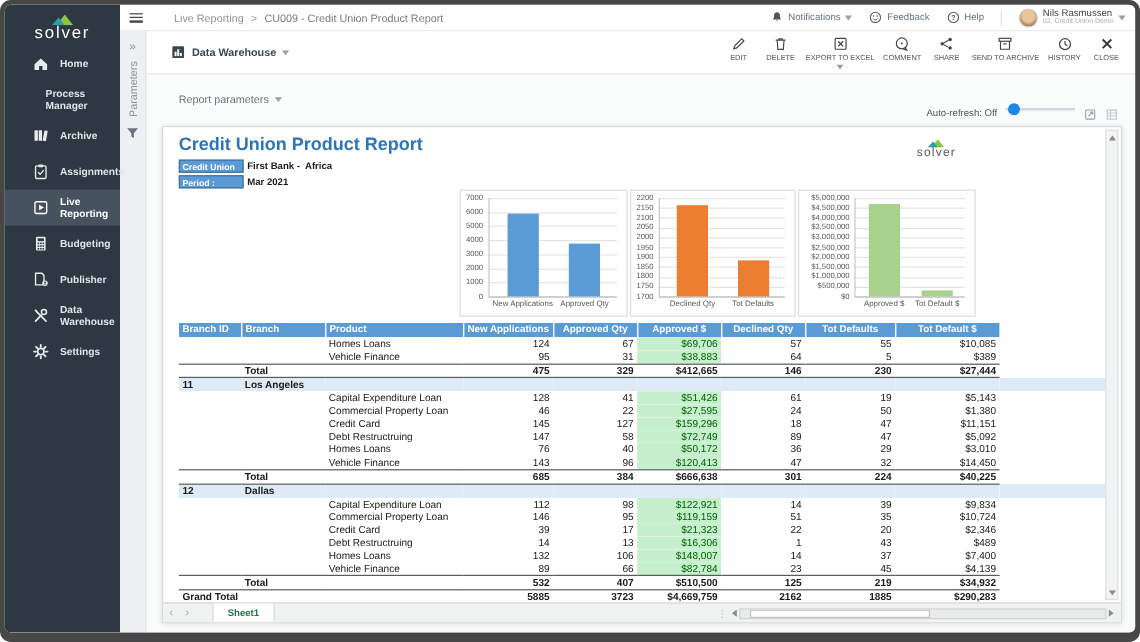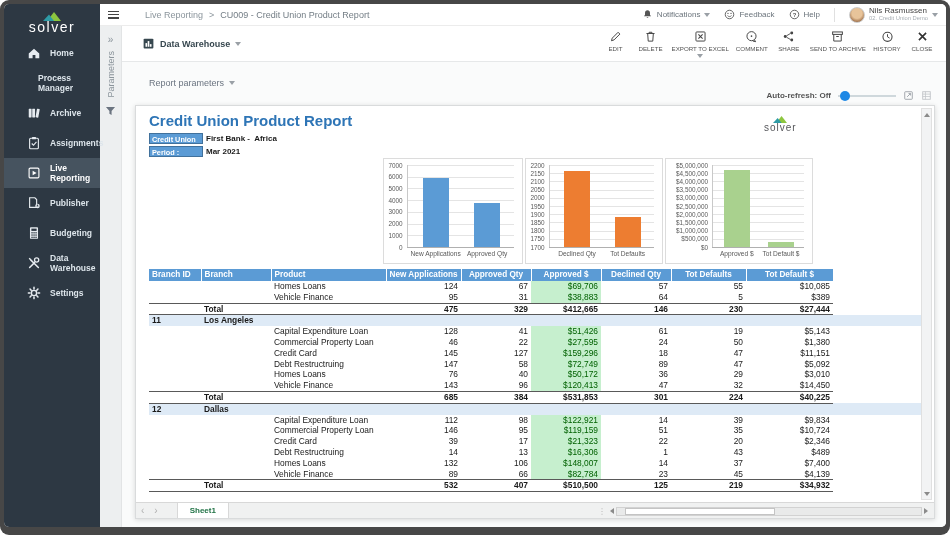--- a/index.html
+++ b/index.html
@@ -39,21 +39,21 @@
 
   
   .pstrip{position:absolute;left:96px;top:22px;bottom:0;width:22px;background:#edeff0;border-right:1px solid #e2e4e5;display:flex;flex-direction:column;align-items:center;z-index:4;}
   .pstrip .chev{color:#8b949b;font-size:10px;margin-top:8px;cursor:pointer;}
   .vtext{writing-mode:vertical-rl;transform:rotate(180deg);font-size:9px;color:#8b949b;margin-top:6px;}
   .pstrip .funnel{margin-top:8px;cursor:pointer;}
 
   
   .content{position:absolute;left:118px;right:0;top:58px;bottom:0;background:#fafbfb;}
   .rep-params{position:absolute;left:27px;top:0;display:flex;align-items:center;gap:5px;font-size:9px;color:#6b7480;cursor:pointer;margin-top:16px;}
-  .autorow{position:absolute;right:14px;top:28px;display:flex;align-items:center;gap:7px;font-size:8px;color:#555;font-weight:bold;}
+  .autorow{position:absolute;right:14px;top:28px;display:flex;align-items:flex-start;gap:7px;font-size:8px;color:#555;}
   .slider{width:58px;height:2px;background:#cfd8dc;position:relative;cursor:pointer;}
   .knob{position:absolute;left:2px;top:-4px;width:10px;height:10px;border-radius:50%;background:#1e88e5;}
 
   
   .card{position:absolute;left:13px;top:43px;width:800px;height:414px;background:#fff;border:1px solid #d9dbdc;box-shadow:0 1px 5px rgba(0,0,0,.14);}
   .rtitle{position:absolute;left:13px;top:6px;font-size:15px;font-weight:bold;color:#2E75B6;}
   .rlogo{position:absolute;left:628px;top:10px;display:flex;flex-direction:column;align-items:center;}
   .rlogo span{font-size:10px;color:#55565a;letter-spacing:1px;line-height:9px;}
   .frow{position:absolute;left:13px;display:flex;align-items:center;height:11px;}
   .flabel{width:54px;height:11px;line-height:11px;background:#5B9BD5;border:1px solid #41719C;color:#fff;font-size:7.3px;font-weight:bold;padding-left:2px;}
@@ -146,51 +146,51 @@
       <span>Assignments</span>
     </div>
     <div class="side-item active">
       <span class="ic">
             <svg width="14" height="14" viewBox="0 0 16 16">
               <rect x="2.4" y="2.4" width="11.2" height="11.2" rx="1.4" fill="none" stroke="#fff" stroke-width="1.3"></rect>
               <path d="M6.4 5.4v5.2l4.6-2.6z" fill="#fff"></path>
             </svg>
           </span>
       <span>Live Reporting</span>
-    </div>
-    <div class="side-item">
-      <span class="ic">
-            <svg width="14" height="14" viewBox="0 0 16 16">
-              <path d="M3 2h6l2 2v9H3z" fill="none" stroke="#e6ebf0" stroke-width="1.3"></path>
-              <circle cx="12" cy="11.5" r="2.6" fill="#e6ebf0"></circle>
-              <circle cx="12" cy="10.6" r="0.9" fill="#2d3843"></circle>
-              <path d="M10.4 12.6c.4-.9 2.8-.9 3.2 0" fill="#2d3843"></path>
-            </svg>
-          </span>
-      <span>Publisher</span>
     </div>
     <div class="side-item">
       <span class="ic">
             <svg width="14" height="14" viewBox="0 0 16 16">
               <rect x="3.4" y="1.4" width="9.2" height="13.2" rx="1" fill="#e6ebf0"></rect>
               <rect x="5" y="3" width="6" height="2.6" fill="#2d3843"></rect>
               <g fill="#2d3843">
                 <rect x="5" y="7" width="1.5" height="1.5"></rect>
                 <rect x="7.3" y="7" width="1.5" height="1.5"></rect>
                 <rect x="9.6" y="7" width="1.5" height="1.5"></rect>
                 <rect x="5" y="9.6" width="1.5" height="1.5"></rect>
                 <rect x="7.3" y="9.6" width="1.5" height="1.5"></rect>
                 <rect x="9.6" y="9.6" width="1.5" height="1.5"></rect>
                 <rect x="5" y="12.2" width="1.5" height="1.5"></rect>
                 <rect x="7.3" y="12.2" width="1.5" height="1.5"></rect>
                 <rect x="9.6" y="12.2" width="1.5" height="1.5"></rect>
               </g>
             </svg>
           </span>
       <span>Budgeting</span>
+    </div>
+    <div class="side-item">
+      <span class="ic">
+            <svg width="14" height="14" viewBox="0 0 16 16">
+              <path d="M3 2h6l2 2v9H3z" fill="none" stroke="#e6ebf0" stroke-width="1.3"></path>
+              <circle cx="12" cy="11.5" r="2.6" fill="#e6ebf0"></circle>
+              <circle cx="12" cy="10.6" r="0.9" fill="#2d3843"></circle>
+              <path d="M10.4 12.6c.4-.9 2.8-.9 3.2 0" fill="#2d3843"></path>
+            </svg>
+          </span>
+      <span>Publisher</span>
     </div>
     <div class="side-item">
       <span class="ic">
             <svg width="14" height="14" viewBox="0 0 16 16">
               <g stroke="#e6ebf0" stroke-width="1.7" stroke-linecap="round">
                 <path d="M3 13.2L8.6 7.6"></path>
                 <path d="M13 13.2L4.2 4.4"></path>
               </g>
               <circle cx="11" cy="4.6" r="2.4" fill="none" stroke="#e6ebf0" stroke-width="1.5"></circle>
               <path d="M2.6 2.4l1.6 2" stroke="#e6ebf0" stroke-width="1.7"></path>
@@ -627,21 +627,21 @@
                   <td class="num">32</td>
                   <td class="num">$14,450</td>
                   <td class="fill"></td>
                 </tr>
                 <tr class="total">
                   <td></td>
                   <td class="b">Total</td>
                   <td></td>
                   <td class="num">685</td>
                   <td class="num">384</td>
-                  <td class="num">$531,853</td>
+                  <td class="num">$666,638</td>
                   <td class="num">301</td>
                   <td class="num">224</td>
                   <td class="num">$40,225</td>
                   <td class="fill"></td>
                 </tr>
                 <tr class="branch">
                   <td class="b">12</td>
                   <td class="b">Dallas</td>
                   <td></td>
                   <td></td>
@@ -727,20 +727,31 @@
                 <tr class="total">
                   <td></td>
                   <td class="b">Total</td>
                   <td></td>
                   <td class="num">532</td>
                   <td class="num">407</td>
                   <td class="num">$510,500</td>
                   <td class="num">125</td>
                   <td class="num">219</td>
                   <td class="num">$34,932</td>
+                  <td class="fill"></td>
+                </tr>
+                <tr class="grand">
+                  <td class="b" colspan="2">Grand Total</td>
+                  <td></td>
+                  <td class="num">5885</td>
+                  <td class="num">3723</td>
+                  <td class="num">$4,669,759</td>
+                  <td class="num">2162</td>
+                  <td class="num">1885</td>
+                  <td class="num">$290,283</td>
                   <td class="fill"></td>
                 </tr>
               </tbody>
         </table>
       </div>
 
       <div class="vscroll">
         <div class="sbtn" style="top:0;">
               <div class="tri-up"></div>
             </div>

